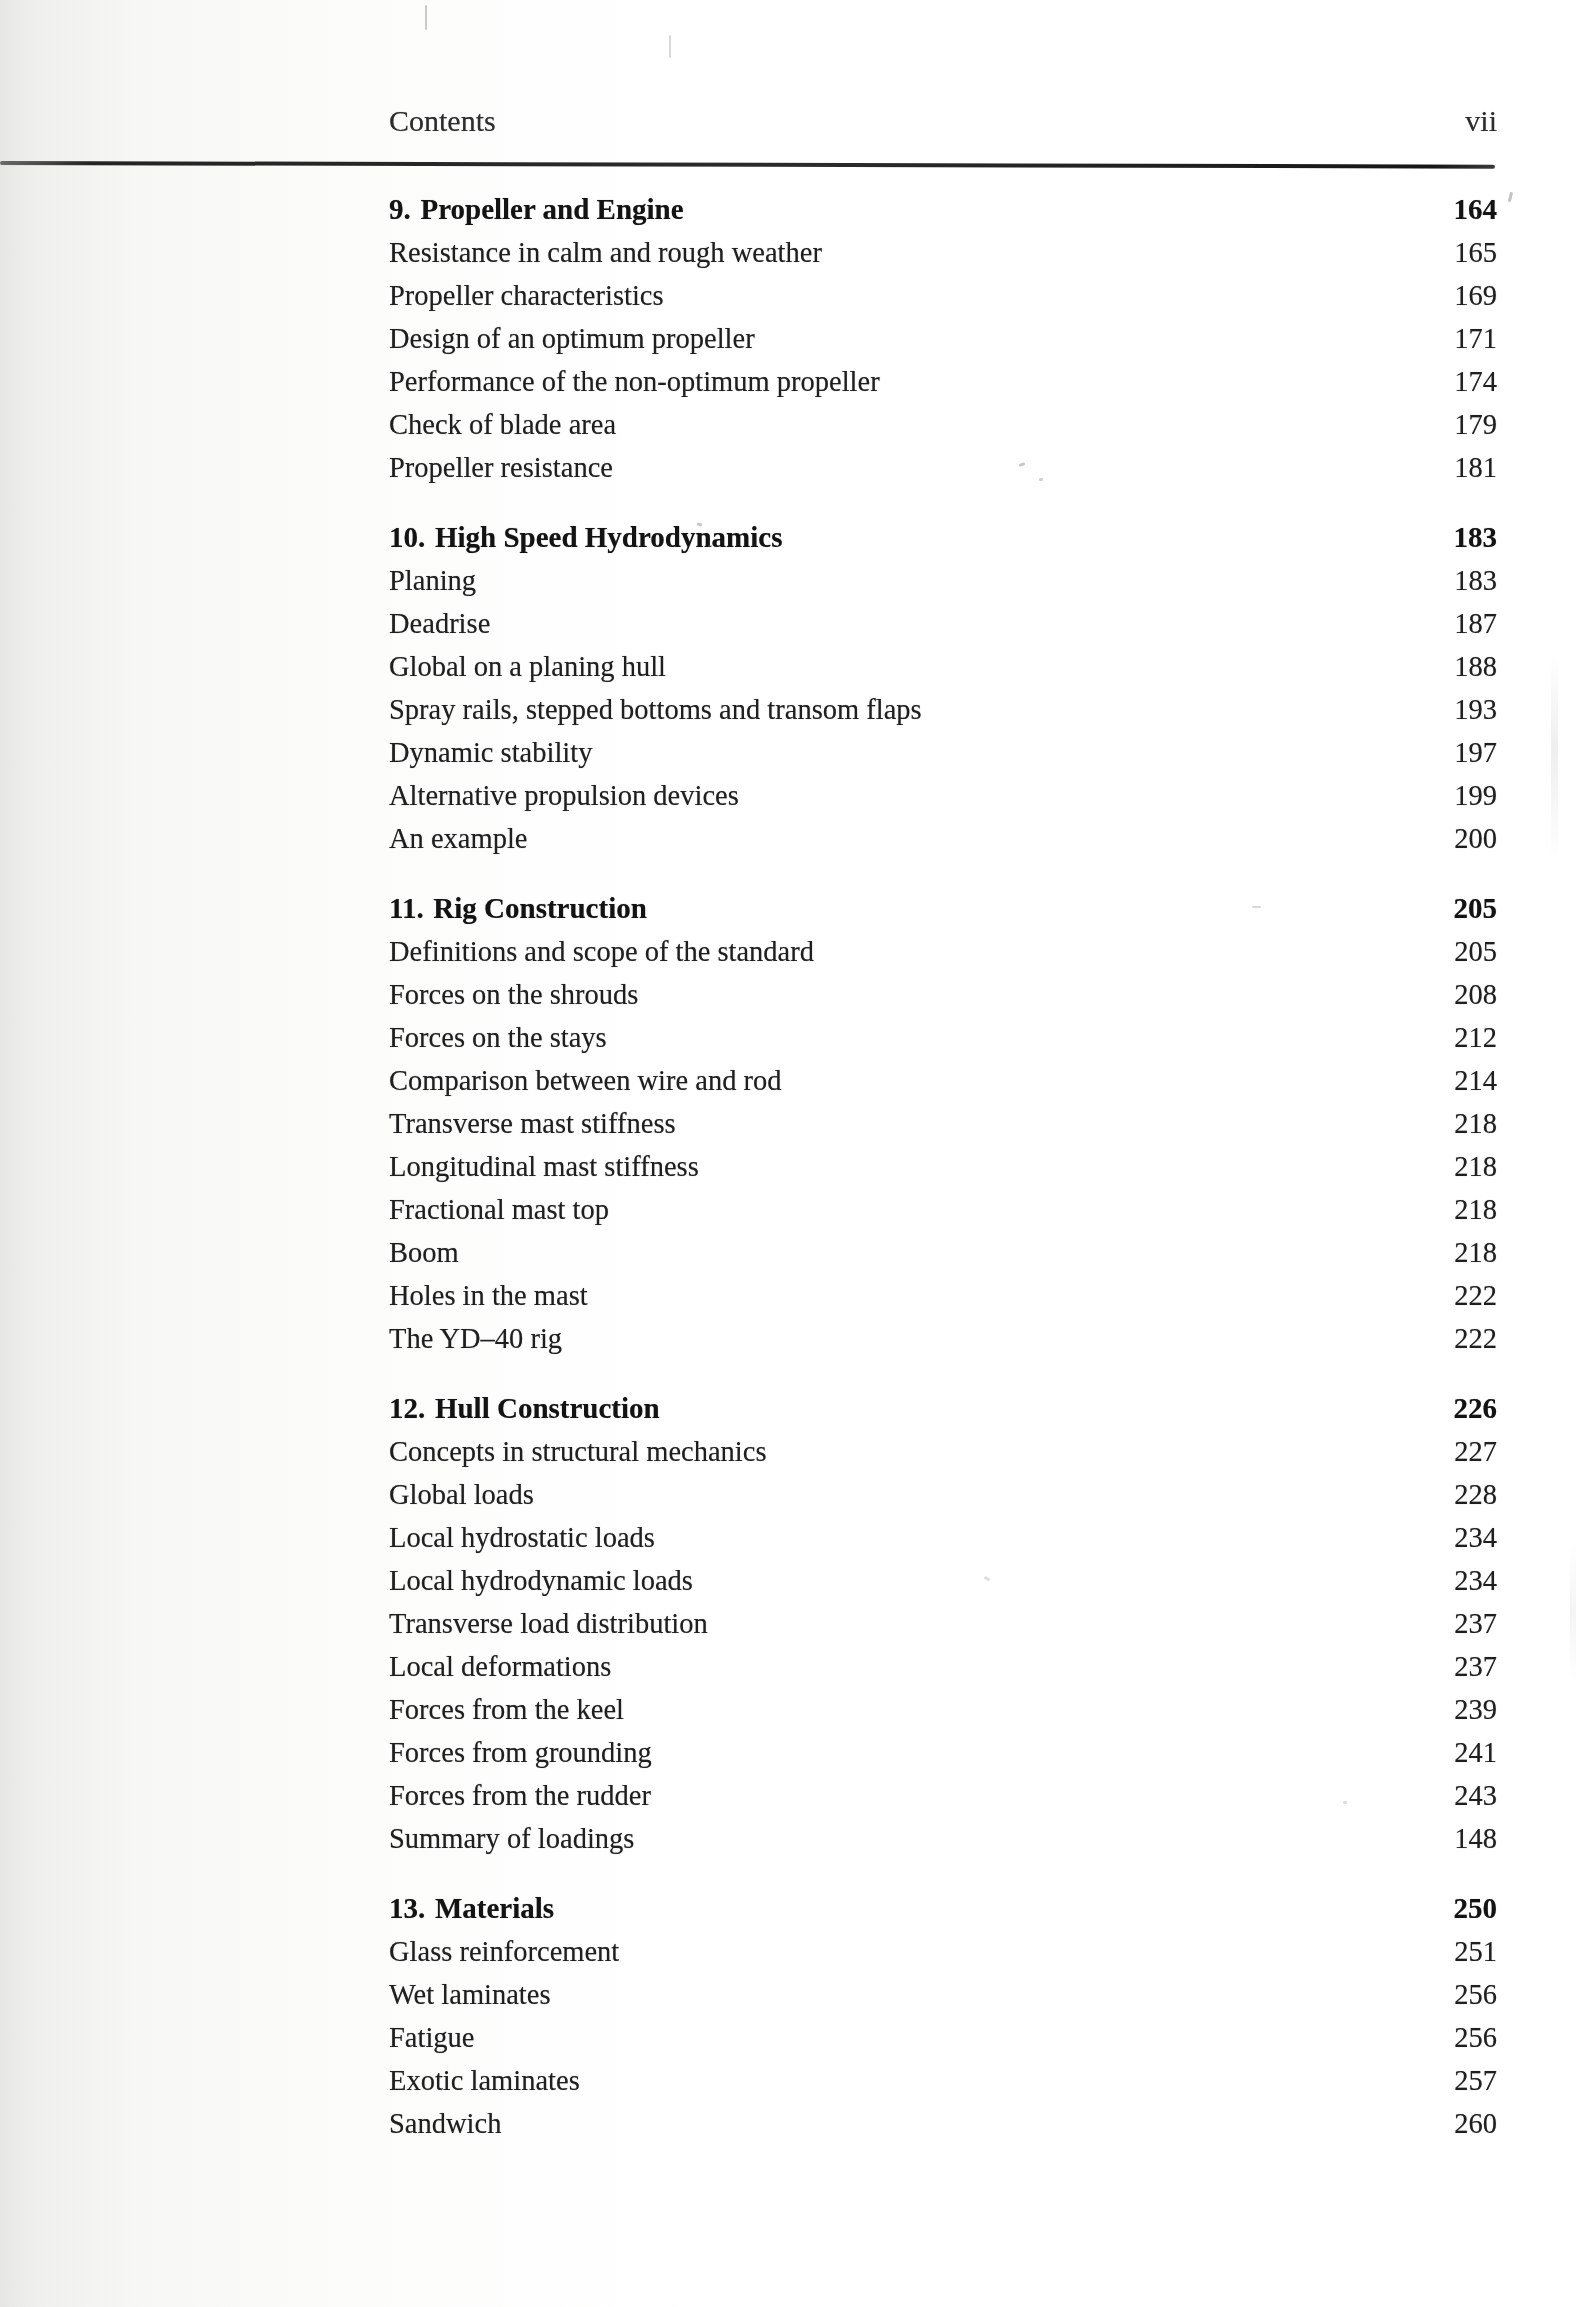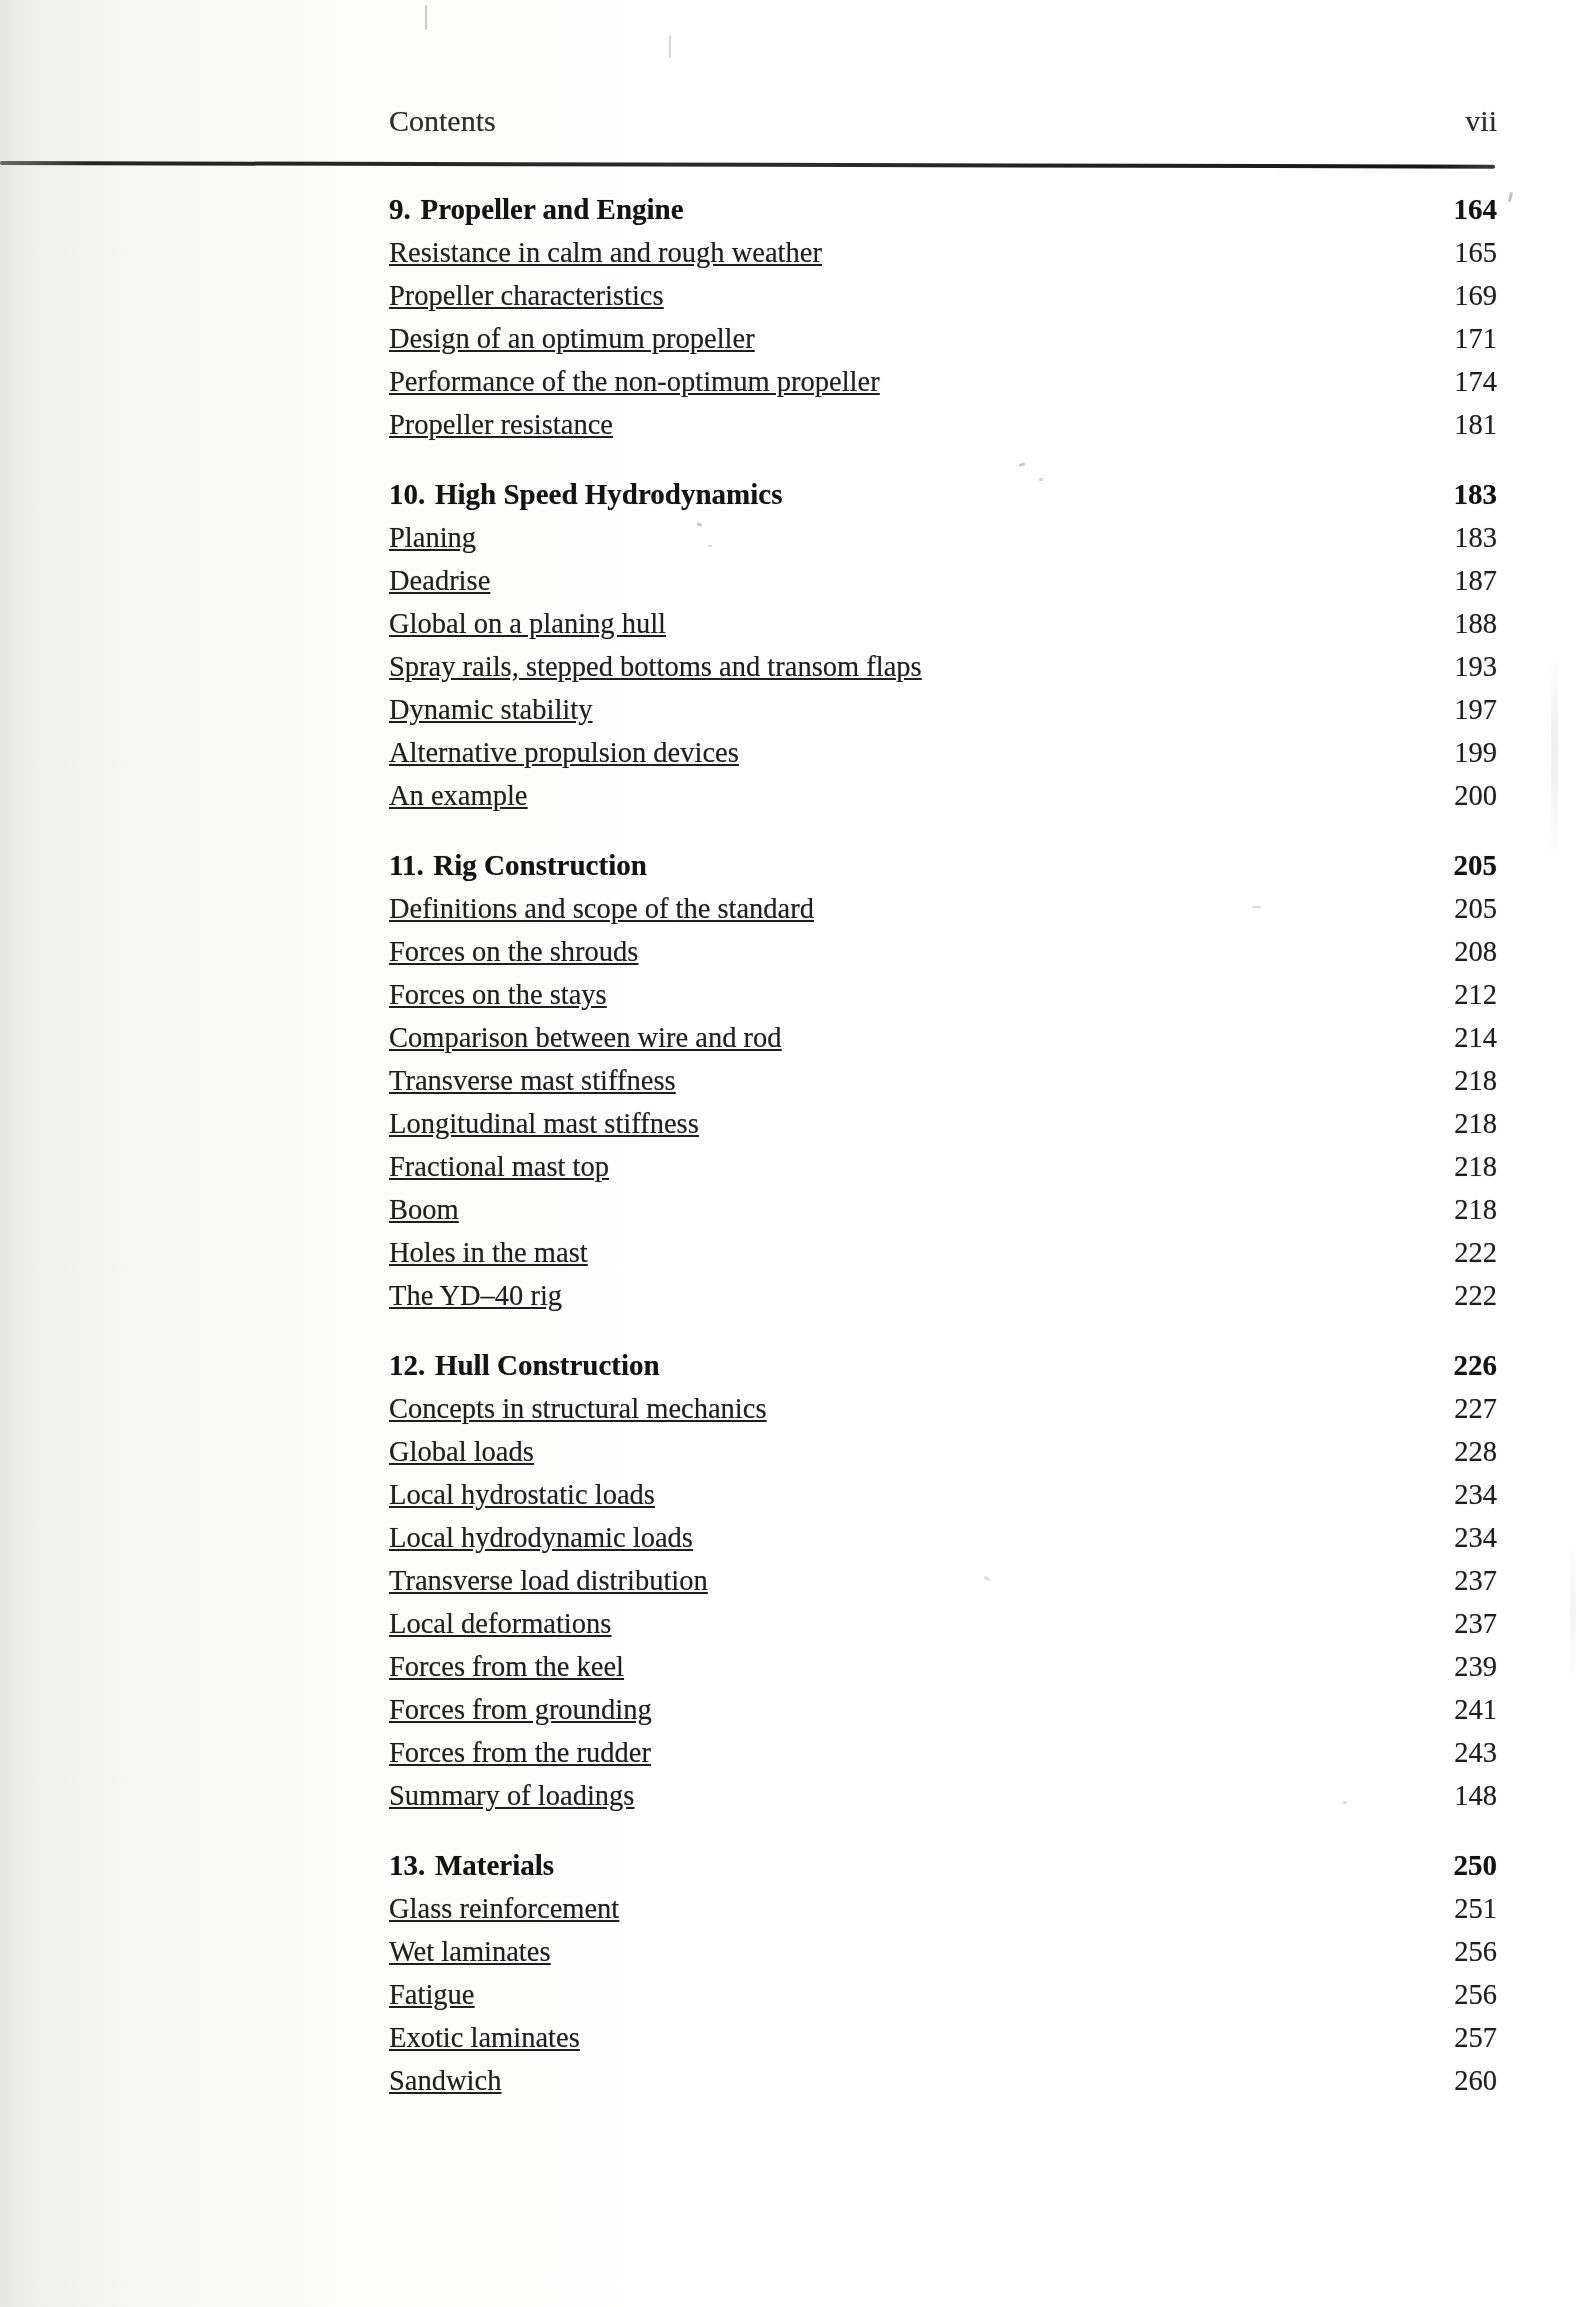--- a/index.html
+++ b/index.html
@@ -29,21 +29,21 @@
     text-shadow:0 0 0.8px rgba(35,35,35,.5);
   }
   .toc-section{margin-top:27px;}
   .toc-section:first-child{margin-top:0;}
   .toc-row{
     display:flex;justify-content:space-between;align-items:flex-start;
     height:43px;line-height:43px;white-space:nowrap;
   }
   .toc-heading{font-weight:bold;font-size:29px;color:#131313;}
   .sec-num{margin-right:9.7px;}
-  .entry-label{white-space:nowrap;text-decoration:underline;}
+  .entry-label{white-space:nowrap;}
   .pagenum{font-variant-numeric:tabular-nums;}
   
   .speck{position:absolute;background:#8f8f8f;border-radius:1.2px;}
   .streak{position:absolute;pointer-events:none;}
 </style>
 </head>
 <body>
 
 <div class="page">
 
@@ -68,20 +68,24 @@
           <span class="entry-label">Propeller characteristics</span>
           <span class="pagenum">169</span>
         </div>
         <div class="toc-row">
           <span class="entry-label">Design of an optimum propeller</span>
           <span class="pagenum">171</span>
         </div>
         <div class="toc-row">
           <span class="entry-label">Performance of the non-optimum propeller</span>
           <span class="pagenum">174</span>
+        </div>
+        <div class="toc-row">
+          <span class="entry-label">Check of blade area</span>
+          <span class="pagenum">179</span>
         </div>
         <div class="toc-row">
           <span class="entry-label">Propeller resistance</span>
           <span class="pagenum">181</span>
         </div>
       </div>
       <div class="toc-section">
         <div class="toc-row toc-heading">
           <span><span class="sec-num">10.</span><span>High Speed Hydrodynamics</span></span>
           <span class="pagenum">183</span>

